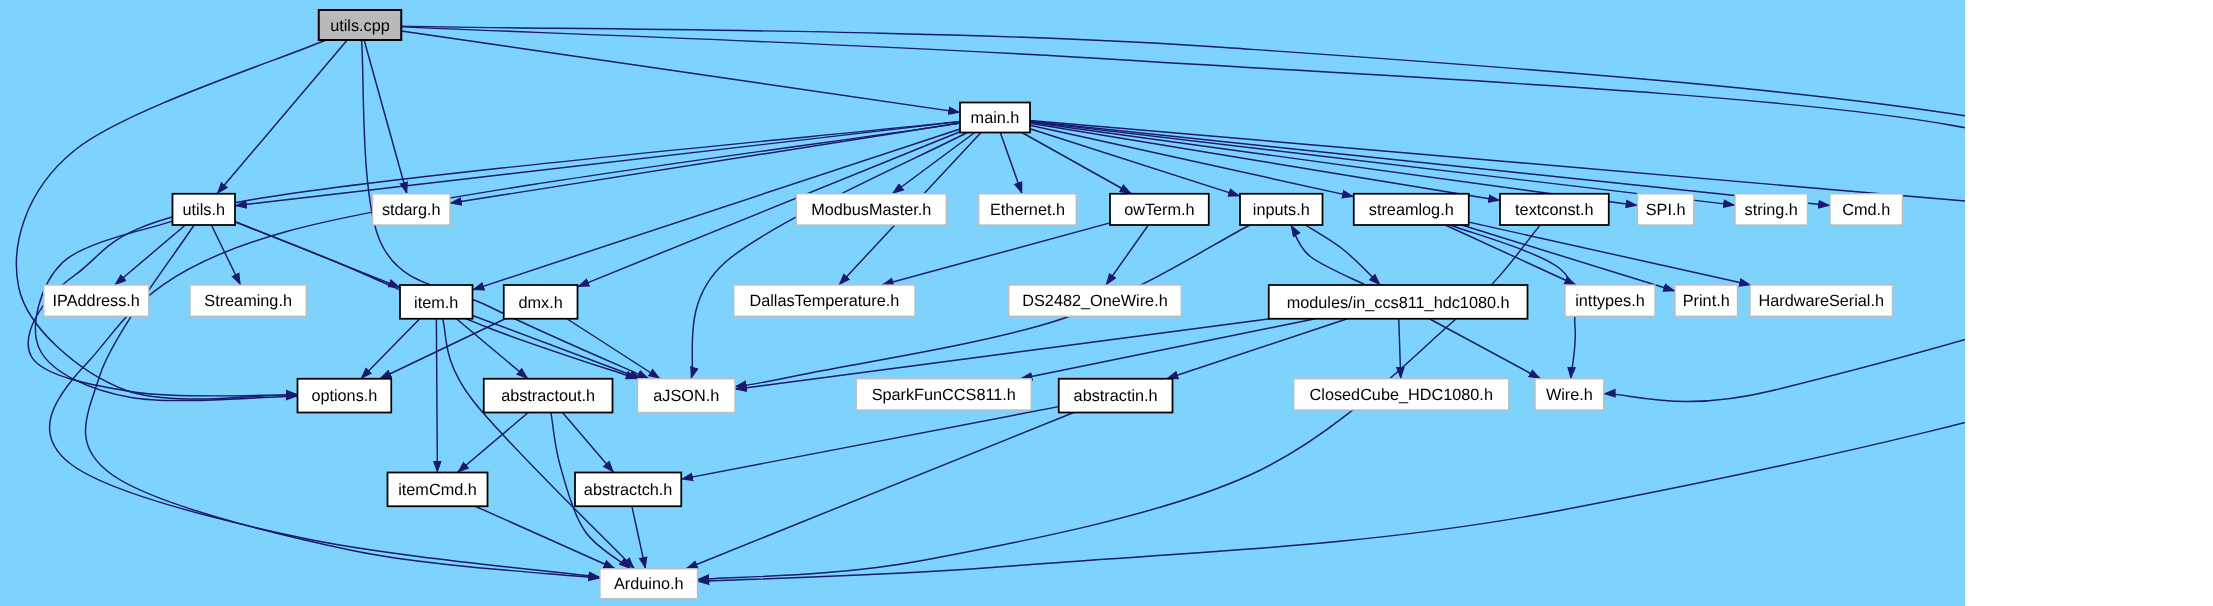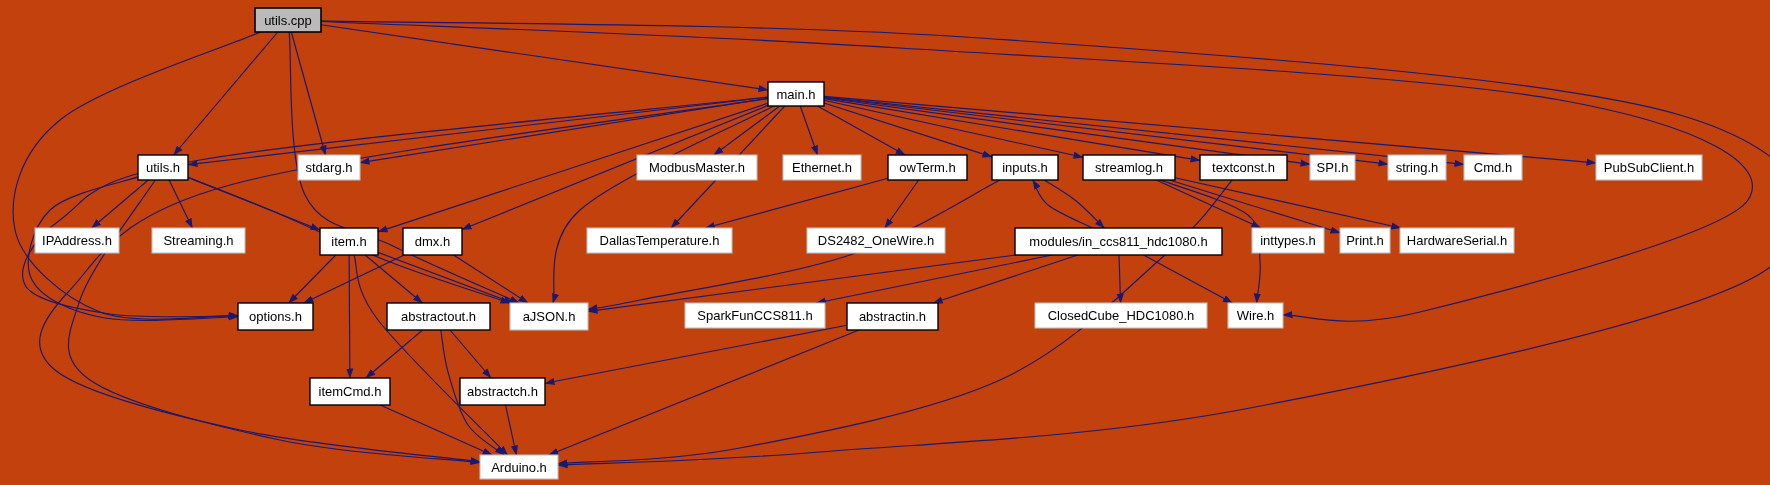--- a/index.html
+++ b/index.html
@@ -1,17 +1,17 @@
 <!DOCTYPE html>
 <html><head>
 <meta charset="utf-8">
 <style>
   html,body{margin:0;padding:0;background:#ffffff;}
   body{font-family:"Liberation Sans","DejaVu Sans",sans-serif;}
-  #wrap{position:relative;width:1770px;height:485px;background:#c2410c;overflow:hidden;}
+  #wrap{position:relative;width:1572px;height:485px;background:#7dd3fc;overflow:hidden;}
   svg{display:block;}
   .node-rect{fill:#ffffff;stroke-width:1.2;}
   .node-rect.internal{stroke:#000000;stroke-width:1.4;}
   .node-rect.external{stroke:#bdbdbd;stroke-width:1.1;}
   .node-rect.source{fill:#bababa;stroke:#000000;stroke-width:1.6;}
   .node-label{fill:#000000;font-size:13px;text-anchor:middle;font-family:"Liberation Sans","DejaVu Sans",sans-serif;}
   .edge{fill:none;stroke-width:1.15;}
 </style>
 </head>
 <body>

